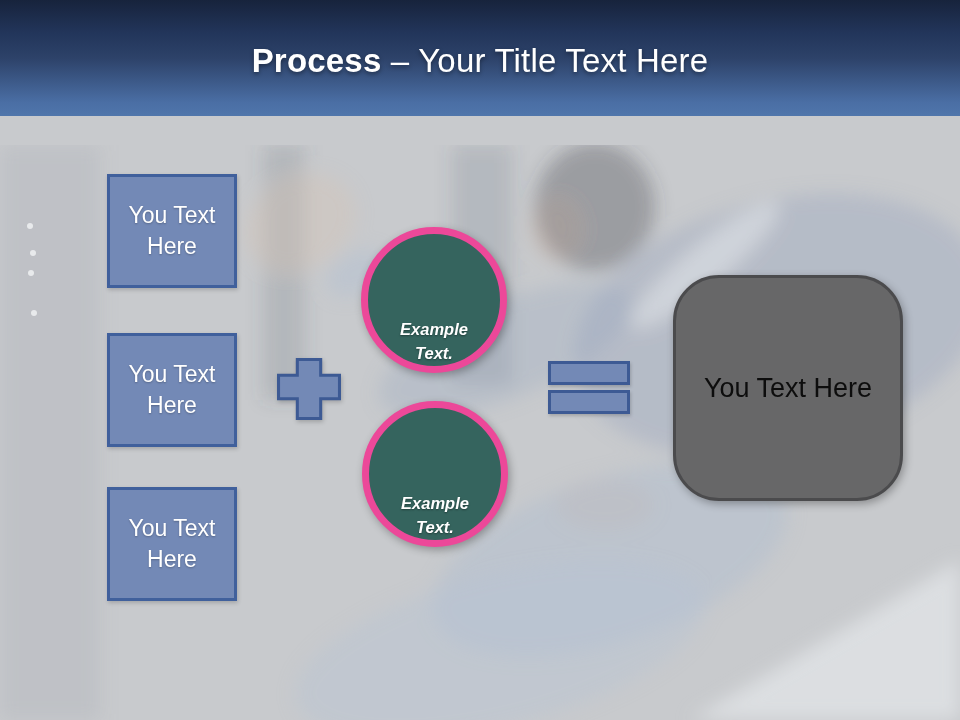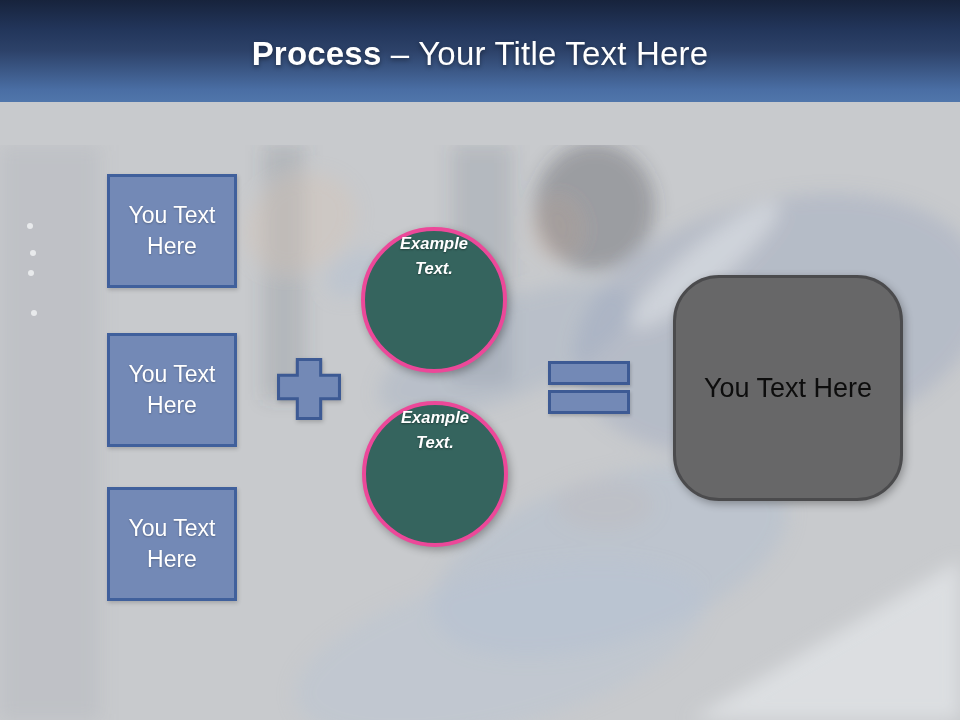--- a/index.html
+++ b/index.html
@@ -6,21 +6,21 @@
   .slide{
     position:relative;
     width:960px;height:720px;
     overflow:hidden;
     font-family:"Liberation Sans", sans-serif;
     background:#c8cacd;
     margin:0 auto;
   }
   
   .slide-header{
-    position:absolute;left:0;top:0;width:960px;height:102px;
+    position:absolute;left:0;top:0;width:960px;height:116px;
     background:linear-gradient(180deg,#17233c 0%,#22355a 28%,#2d4269 50%,#4a6ea4 88%,#5076ab 100%);
     display:flex;align-items:center;justify-content:center;
     padding-top:6px;box-sizing:border-box;
     z-index:3;
   }
   .slide-title{
     margin:0;color:#ffffff;font-size:33px;font-weight:400;
     letter-spacing:.2px;
     text-shadow:0 2px 4px rgba(0,0,0,.4);
     white-space:nowrap;
@@ -45,23 +45,23 @@
   .sq3{top:487px;left:107px;}
   .plus-wrap{left:277px;top:358px;width:64px;height:62px;filter:drop-shadow(1px 2px 2px rgba(0,0,0,.2));}
   .equals-wrap{left:548px;top:361px;width:82px;}
   .equals-bar{
     width:82px;height:24px;margin-bottom:5px;box-sizing:border-box;
     background:#7389b6;border:3px solid #3d5a94;
     box-shadow:1px 2px 3px rgba(0,0,0,.18);
   }
   .circle{
     width:146px;height:146px;border-radius:50%;
-    background:#35645e;border:4px solid #ec4899;
+    background:#35645e;border:7px solid #ec4899;
     color:#ffffff;font-weight:700;font-style:italic;font-size:16.5px;line-height:1.5;
-    display:flex;align-items:flex-start;justify-content:center;text-align:center;
+    display:flex;align-items:flex-end;justify-content:center;text-align:center;
     text-shadow:0 1px 2px rgba(0,0,0,.4);
     box-shadow:2px 3px 8px rgba(0,0,0,.3);
   }
   .circle span{display:block;width:98px;}
   .circ1{left:361px;top:227px;}
   .circ2{left:362px;top:401px;}
   .result{
     left:673px;top:275px;width:230px;height:226px;border-radius:46px;
     background:#676768;border:3px solid #4b4b4d;
     color:#0d0d0d;font-size:27px;

